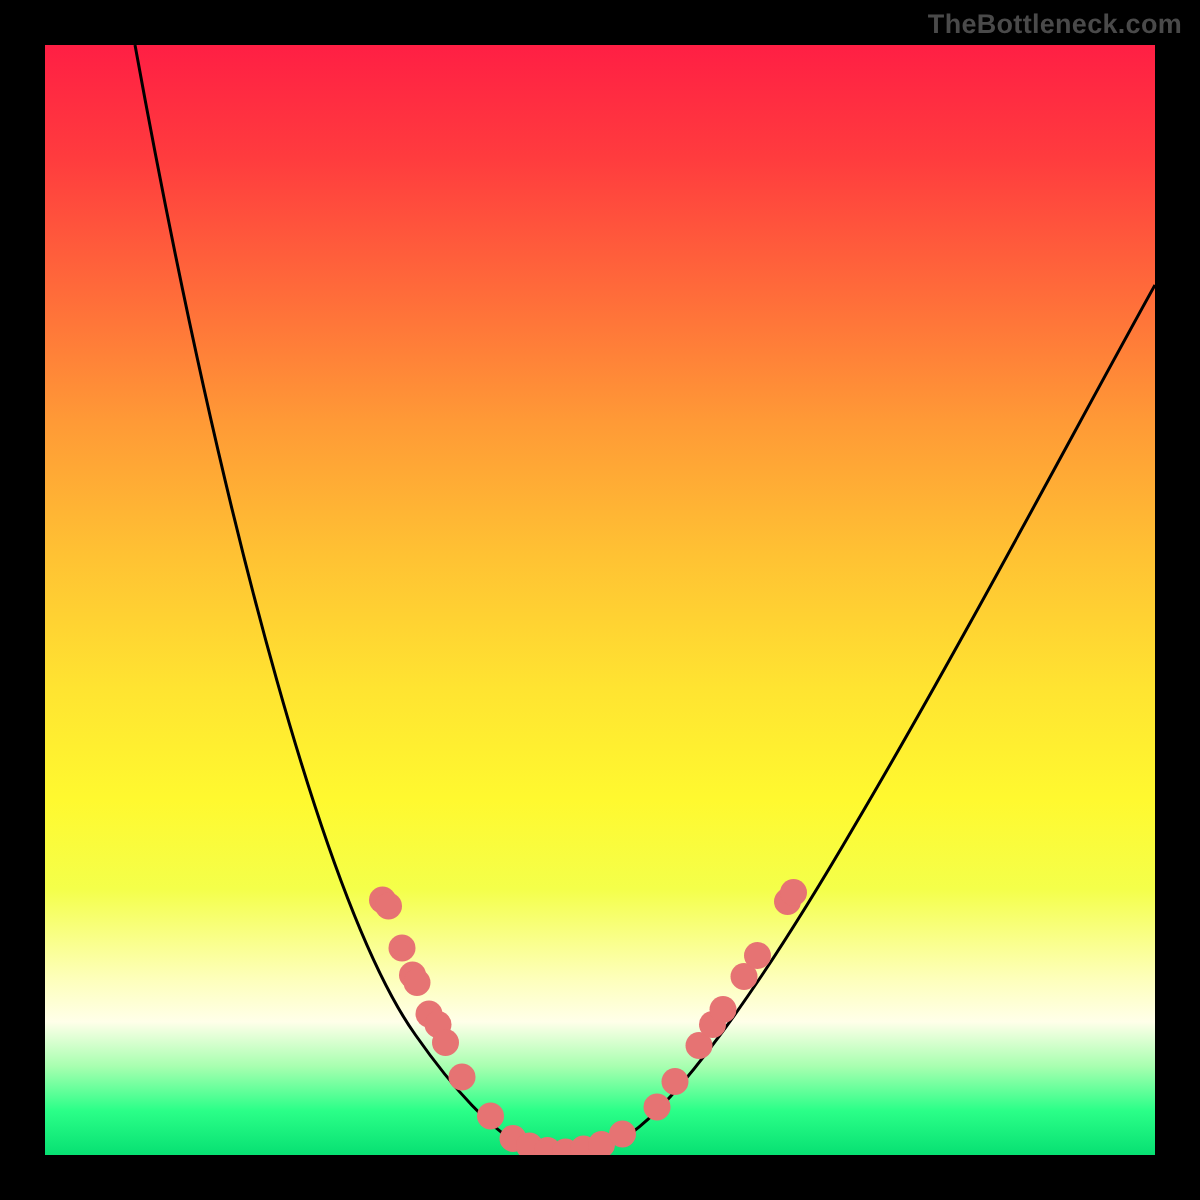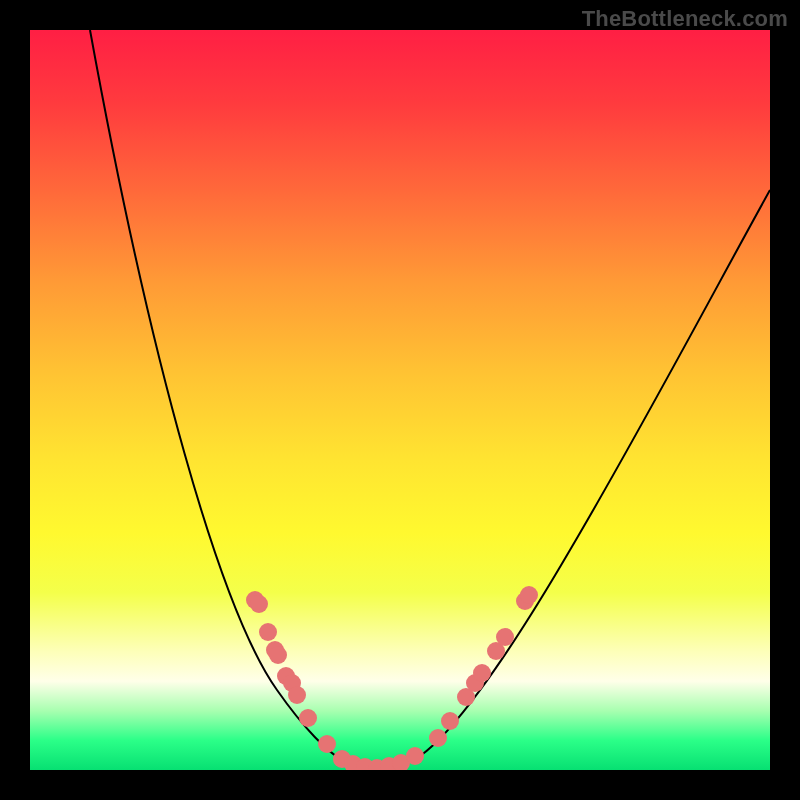--- a/index.html
+++ b/index.html
@@ -29,21 +29,21 @@
       #ffffe9 88%,
       #a8ffb0 92%,
       #2bff88 96%,
       #07e072 100%);
   }
   .watermark {
     position: absolute;
     top: 6px;
     right: 12px;
     font-family: Arial, Helvetica, sans-serif;
-    font-size: 22px;
+    font-size: 18px;
     font-weight: 600;
     color: #4a4a4a;
     letter-spacing: 0.2px;
   }
   svg.overlay {
     position: absolute;
     left: 0;
     top: 0;
   }
   .curve {

